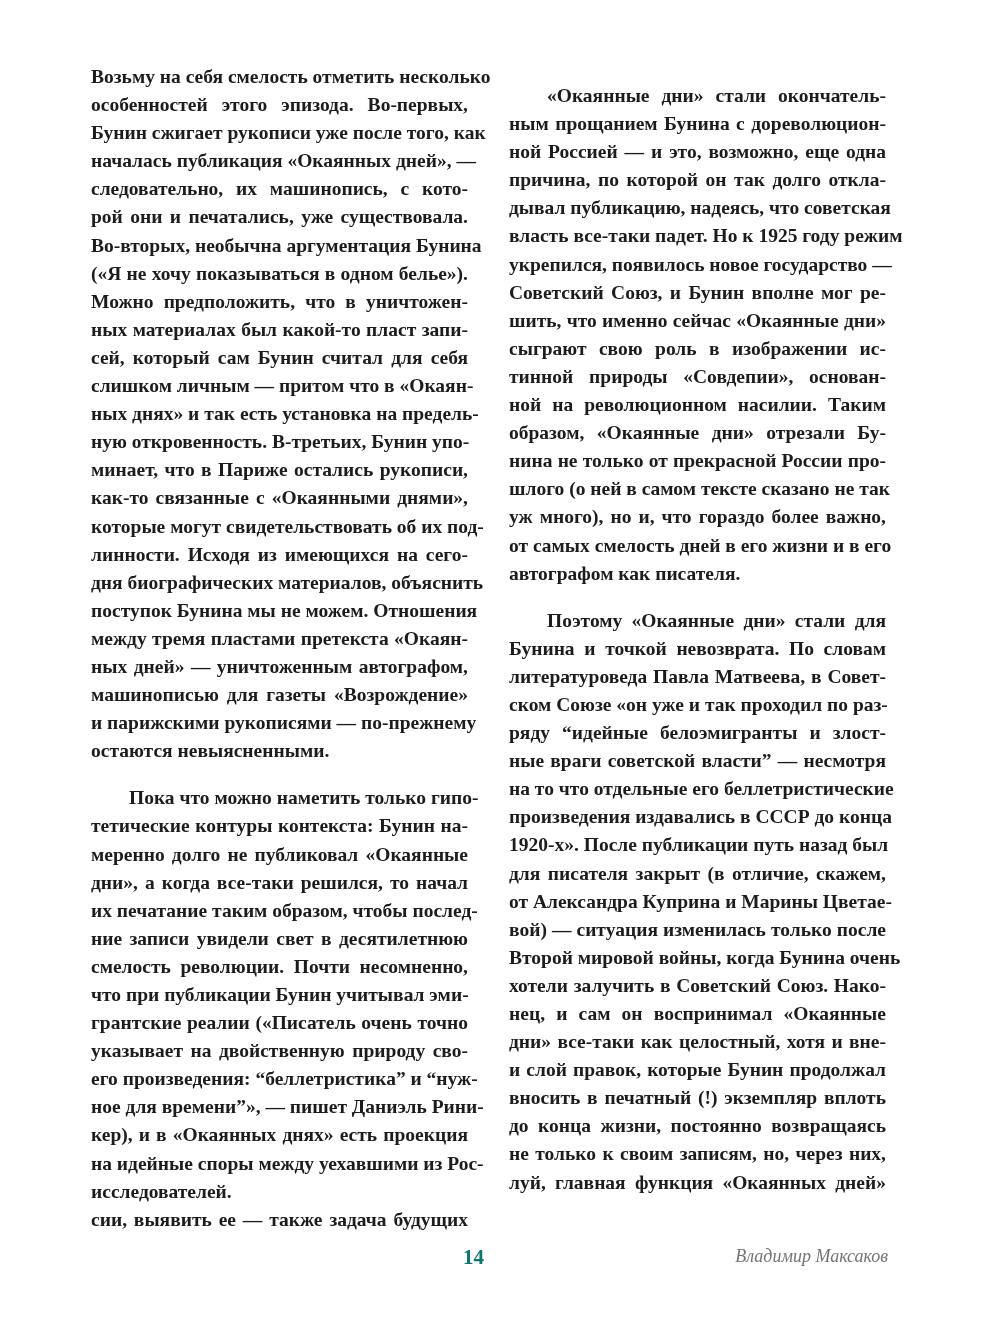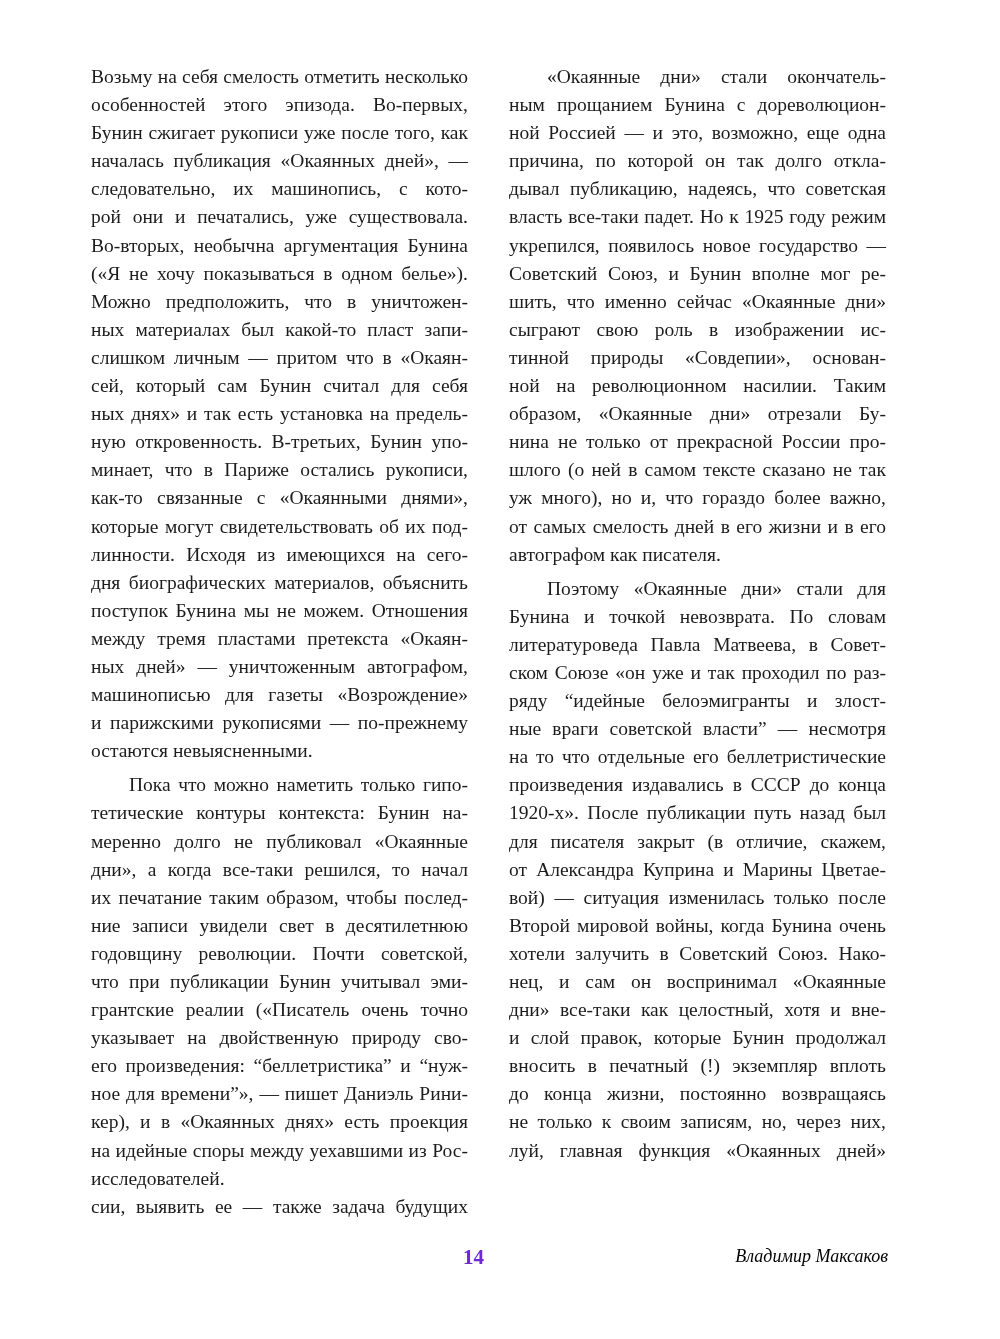--- a/index.html
+++ b/index.html
@@ -13,49 +13,49 @@
     position: absolute; top: 63px; width: 377px;
     font-size: 19.5px; line-height: 28.1px;
   }
   .col-left { left: 91px; }
   .col-right { left: 509px; }
   .line {
     display: block; white-space: nowrap; text-align: justify;
     text-align-last: justify; height: 28.1px; overflow: visible;
   }
   .line.last { text-align-last: left; }
-  .line.indent { padding-left: 38px; }
-  .para { display: block; margin-bottom: 6px; }
+  .line.indent { padding-left: 38px; margin-top: 19px; }
+  .para { display: block; margin-bottom: 6px; font-weight: bold; }
   .footer-page {
     position: absolute; left: 463px; top: 1245px;
-    font-size: 21px; font-weight: bold; color: #6d28d9;
+    font-size: 21px; font-weight: bold; color: #0f766e;
   }
   .footer-author {
     position: absolute; right: 112px; top: 1246px;
-    font-size: 18px; font-style: italic; color: #000000;
+    font-size: 18px; font-style: italic; color: #737373;
   }
 </style>
 </head>
 <body>
 
 <div class="page">
   <div class="col col-left" id="col-left">
       <div class="para">
         <span class="line">Возьму на себя смелость отметить несколько</span>
         <span class="line">особенностей этого эпизода. Во-первых,</span>
         <span class="line">Бунин сжигает рукописи уже после того, как</span>
         <span class="line">началась публикация «Окаянных дней», —</span>
         <span class="line">следовательно, их машинопись, с кото-</span>
         <span class="line">рой они и печатались, уже существовала.</span>
         <span class="line">Во-вторых, необычна аргументация Бунина</span>
         <span class="line">(«Я не хочу показываться в одном белье»).</span>
         <span class="line">Можно предположить, что в уничтожен-</span>
         <span class="line">ных материалах был какой-то пласт запи-</span>
+        <span class="line">сей, который сам Бунин считал для себя</span>
         <span class="line">слишком личным — притом что в «Окаян-</span>
-        <span class="line">сей, который сам Бунин считал для себя</span>
         <span class="line">ных днях» и так есть установка на предель-</span>
         <span class="line">ную откровенность. В-третьих, Бунин упо-</span>
         <span class="line">минает, что в Париже остались рукописи,</span>
         <span class="line">как-то связанные с «Окаянными днями»,</span>
         <span class="line">которые могут свидетельствовать об их под-</span>
         <span class="line">линности. Исходя из имеющихся на сего-</span>
         <span class="line">дня биографических материалов, объяснить</span>
         <span class="line">поступок Бунина мы не можем. Отношения</span>
         <span class="line">между тремя пластами претекста «Окаян-</span>
         <span class="line">ных дней» — уничтоженным автографом,</span>
@@ -63,21 +63,21 @@
         <span class="line">и парижскими рукописями — по-прежнему</span>
         <span class="line last">остаются невыясненными.</span>
       </div>
       <div class="para">
         <span class="line indent">Пока что можно наметить только гипо-</span>
         <span class="line">тетические контуры контекста: Бунин на-</span>
         <span class="line">меренно долго не публиковал «Окаянные</span>
         <span class="line">дни», а когда все-таки решился, то начал</span>
         <span class="line">их печатание таким образом, чтобы послед-</span>
         <span class="line">ние записи увидели свет в десятилетнюю</span>
-        <span class="line">годовщину революции. Почти советской,</span>
+        <span class="line">смелость революции. Почти несомненно,</span>
         <span class="line">что при публикации Бунин учитывал эми-</span>
         <span class="line">грантские реалии («Писатель очень точно</span>
         <span class="line">указывает на двойственную природу сво-</span>
         <span class="line">его произведения: “беллетристика” и “нуж-</span>
         <span class="line">ное для времени”», — пишет Даниэль Рини-</span>
         <span class="line">кер), и в «Окаянных днях» есть проекция</span>
         <span class="line">на идейные споры между уехавшими из Рос-</span>
         <span class="line last">исследователей.</span>
         <span class="line">сии, выявить ее — также задача будущих</span>
       </div>

